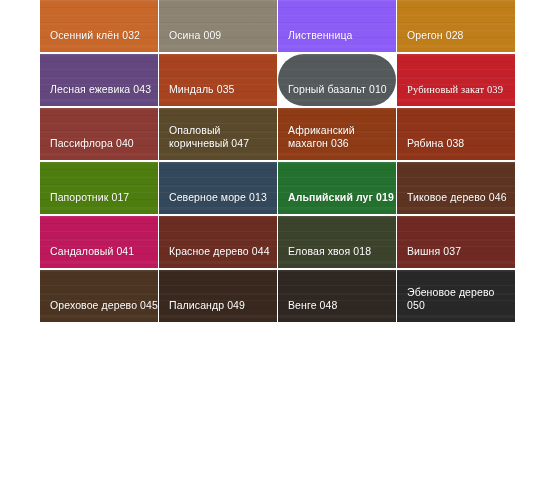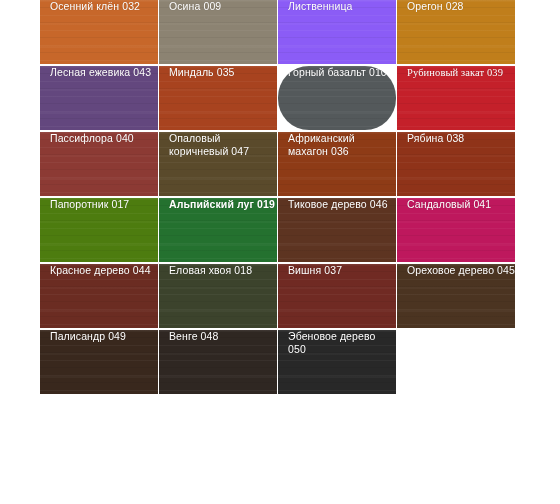--- a/index.html
+++ b/index.html
@@ -19,26 +19,26 @@
     left: 40px;
     top: 0px;
     width: 476px;
     display: flex;
     flex-wrap: wrap;
   }
 
   .swatch {
     position: relative;
     width: 118px;
-    height: 64px;
+    height: 52px;
     margin: 0 1px 2px 0;
     box-sizing: border-box;
     overflow: hidden;
     display: flex;
-    align-items: flex-start;
+    align-items: flex-end;
   }
 
   
   .grain {
     position: absolute;
     left: 0; top: 0; right: 0; bottom: 0;
     pointer-events: none;
     background-image: repeating-linear-gradient(
       to bottom,
       rgba(255,255,255,0.045) 0px,
@@ -126,20 +126,24 @@
       <div class="swatch-label">Африканский махагон 036</div>
     </div>
     <div class="swatch" style="background-color: rgb(143, 51, 25);">
       <div class="grain"></div>
       <div class="swatch-label">Рябина 038</div>
     </div>
     <div class="swatch" style="background-color: #4d7c0f;">
       <div class="grain"></div>
       <div class="swatch-label">Папоротник 017</div>
     </div>
+    <div class="swatch" style="background-color: rgb(51, 72, 90);">
+      <div class="grain"></div>
+      <div class="swatch-label">Северное море 013</div>
+    </div>
     <div class="swatch" style="background-color: rgb(36, 113, 47); font-weight: bold;">
       <div class="grain"></div>
       <div class="swatch-label">Альпийский луг 019</div>
     </div>
     <div class="swatch" style="background-color: rgb(93, 52, 33);">
       <div class="grain"></div>
       <div class="swatch-label">Тиковое дерево 046</div>
     </div>
     <div class="swatch" style="background-color: #be185d;">
       <div class="grain"></div>

